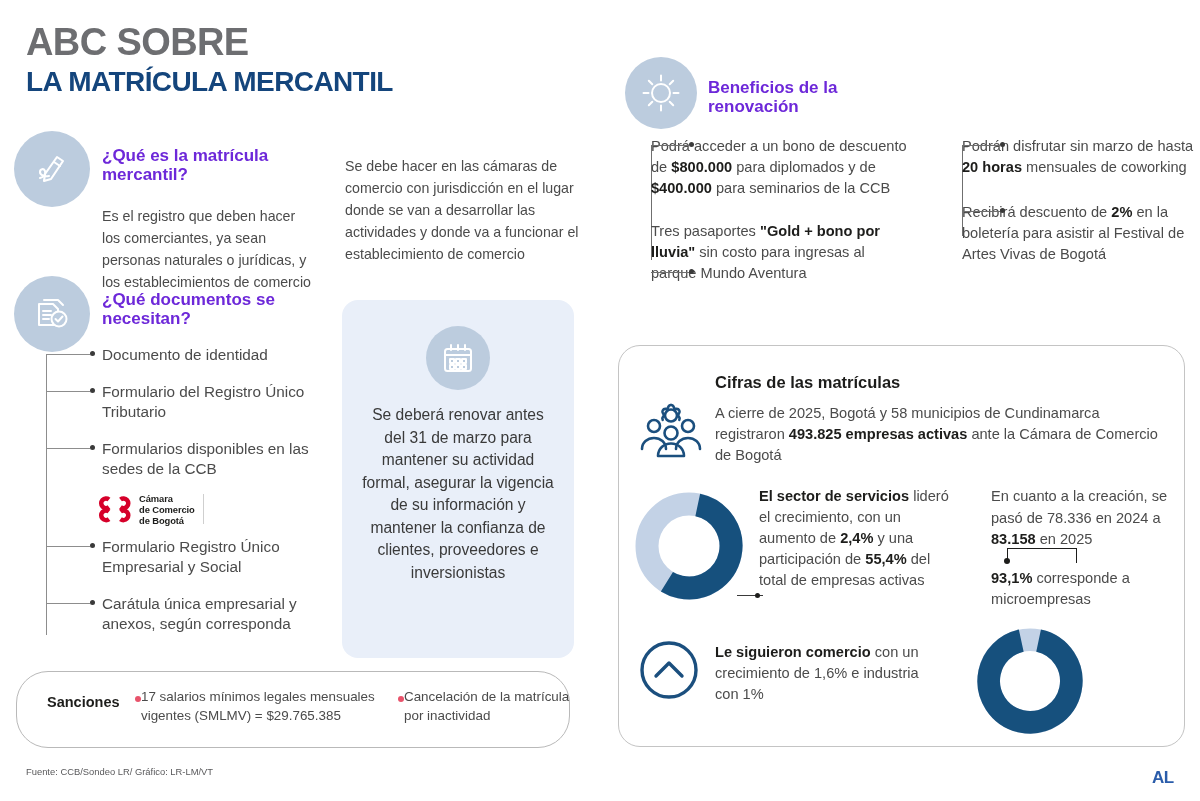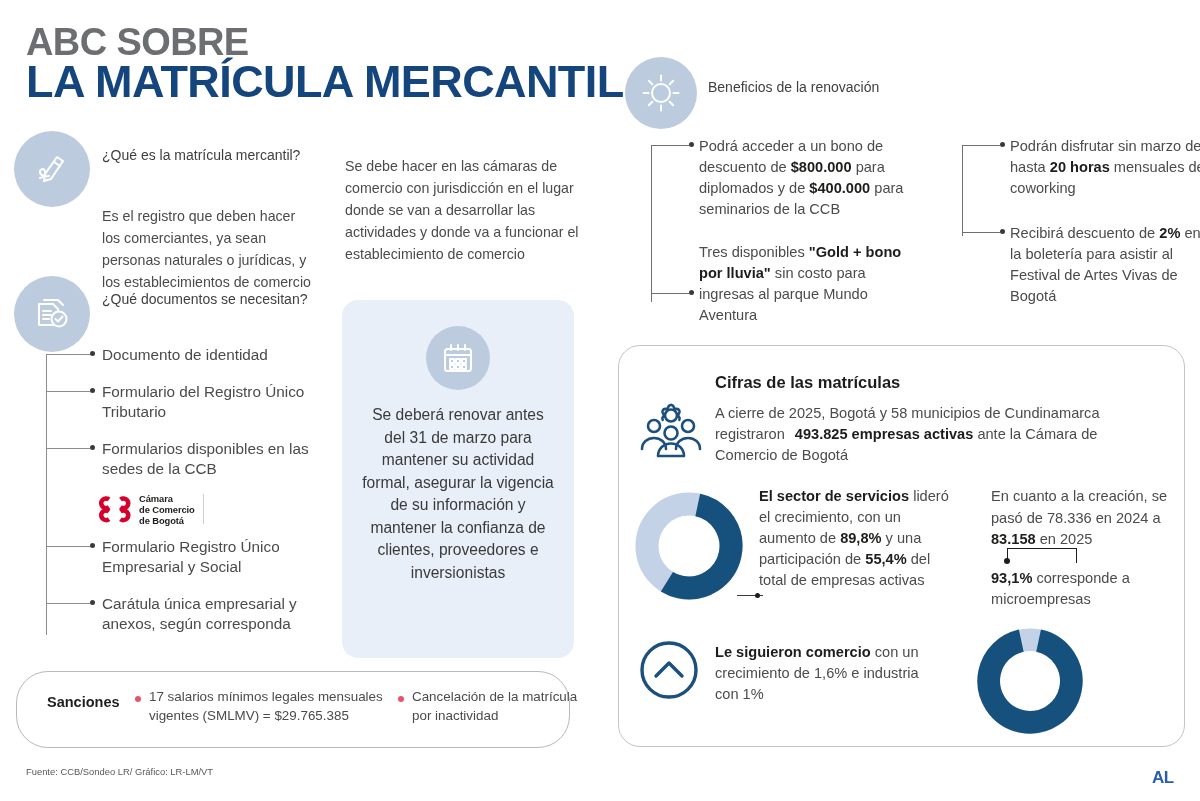--- a/index.html
+++ b/index.html
@@ -13,34 +13,34 @@
   }
   .page{position:relative;width:1200px;height:801px;}
 
   
   .hdr{position:absolute;left:26px;top:22px;}
   .hdr .l1{
     font-size:38px;font-weight:bold;letter-spacing:-0.6px;
     color:#6d6e71;line-height:40px;
   }
   .hdr .l2{
-    font-size:45px;font-weight:bold;letter-spacing:-0.6px;
+    font-size:28px;font-weight:bold;letter-spacing:-0.6px;
     color:#14457c;line-height:40px;
   }
 
   
   .circ-icon{
     border-radius:50%;
     background:#bcccde;
     display:flex;align-items:center;justify-content:center;
     position:absolute;
   }
   .sect-title{
-    font-weight:normal;color:#404040;
-    font-size:14px;line-height:19px;
+    font-weight:bold;color:#6d28d9;
+    font-size:17px;line-height:19px;
   }
   .body-txt{
     font-size:14.2px;line-height:22px;color:#4b4b4b;
   }
 
   
   #q1-icon{left:14px;top:131px;width:76px;height:76px;}
   #q1-title{position:absolute;left:102px;top:146px;width:215px;}
   #q1-body{position:absolute;left:102px;top:205px;width:215px;}
 
@@ -82,49 +82,49 @@
     font-size:15.6px;line-height:22.5px;color:#3a3a3a;}
 
   
   #sanciones{
     position:absolute;left:16px;top:671px;width:552px;height:75px;
     border:1px solid #b9b9b9;border-radius:32px;
   }
   #sanc-label{position:absolute;left:30px;top:22px;font-weight:bold;font-size:14.5px;color:#1d1d1b;}
   .sanc-item{position:absolute;display:flex;}
   .sanc-item .rdot{width:6px;height:6px;border-radius:50%;background:#e8536b;margin-top:8px;flex:0 0 6px;}
-  .sanc-item .stxt{font-size:13.4px;line-height:18.5px;color:#4b4b4b;margin-left:8px;}
+  .sanc-item .stxt{font-size:13.4px;line-height:18.5px;color:#4b4b4b;}
   #sanc-1{left:118px;top:16px;width:250px;}
   #sanc-2{left:381px;top:16px;width:180px;}
 
   #fuente{position:absolute;left:26px;top:766px;font-size:9.4px;color:#59595b;}
   #al-logo{position:absolute;left:1152px;top:768px;font-size:17px;font-weight:bold;color:#2a5caa;letter-spacing:-0.5px;}
 
   
   #ben-icon{left:625px;top:57px;width:72px;height:72px;}
   #ben-title{position:absolute;left:708px;top:78px;width:200px;}
 
   #ben-tree-l{position:absolute;left:651px;top:136px;width:260px;}
   #ben-tree-r{position:absolute;left:962px;top:136px;width:245px;}
-  .btree-row{position:relative;padding-left:48px;margin-bottom:18px;}
+  .btree-row{position:relative;margin-bottom:18px;}
   .btree-row .lead{position:absolute;left:0;top:9px;width:38px;height:1px;background:#6f6f6f;}
   .btree-row .dot{position:absolute;left:38px;top:6px;width:5px;height:5px;border-radius:50%;background:#3a3a3a;}
   .btree-row .txt{font-size:14.6px;line-height:21px;color:#4b4b4b;}
   .btree-row .txt b{color:#1d1d1b;}
   .btree .spine{position:absolute;left:0;top:10px;bottom:42px;width:1px;background:#6f6f6f;}
 
   
   #figs-card{
     position:absolute;left:618px;top:345px;width:565px;height:400px;
     border:1px solid #c4c4c4;border-radius:22px;background:#fff;
   }
   #figs-title{position:absolute;left:96px;top:27px;font-weight:bold;font-size:16.5px;color:#1d1d1b;}
   #figs-icon{position:absolute;left:16px;top:53px;width:72px;height:62px;}
   #figs-lead{position:absolute;left:96px;top:57px;width:445px;font-size:14.6px;line-height:21px;color:#4b4b4b;}
-  #figs-lead b{color:#1d1d1b;margin-left:6px;}
+  #figs-lead b{color:#1d1d1b;}
 
   #donut1{position:absolute;left:10px;top:140px;width:120px;height:120px;}
   #serv-txt{position:absolute;left:140px;top:140px;width:200px;font-size:14.6px;line-height:21px;color:#4b4b4b;}
   #serv-txt b{color:#1d1d1b;}
   #serv-conn{position:absolute;left:118px;top:249px;width:26px;height:1px;background:#3a3a3a;}
   #serv-dot{position:absolute;left:136px;top:247px;width:5px;height:5px;border-radius:50%;background:#1d1d1b;}
 
   #creacion-txt{position:absolute;left:372px;top:140px;width:190px;font-size:14.6px;line-height:21.5px;color:#4b4b4b;}
   #creacion-txt b{color:#1d1d1b;}
   #micro-txt{position:absolute;left:372px;top:222px;width:180px;font-size:14.6px;line-height:21px;color:#4b4b4b;}
@@ -262,21 +262,21 @@
   <div class="btree" id="ben-tree-l">
     <div class="spine"></div>
     <div class="btree-row" style="margin-bottom:22px">
       <span class="lead"></span>
       <span class="dot"></span>
       <span class="txt"><span>Podrá acceder a un bono de descuento de </span><b>$800.000</b><span> para diplomados y de </span><b>$400.000</b><span> para seminarios de la CCB</span></span>
     </div>
     <div class="btree-row">
       <span class="lead" style="top:51px"></span>
       <span class="dot" style="top:48px"></span>
-      <span class="txt"><span>Tres disponibles </span><b>"Gold + bono por lluvia"</b><span> sin costo para ingresas al parque Mundo Aventura</span></span>
+      <span class="txt"><span>Tres pasaportes </span><b>"Gold + bono por lluvia"</b><span> sin costo para ingresas al parque Mundo Aventura</span></span>
     </div>
   </div>
 
   <div class="btree" id="ben-tree-r">
     <div class="spine" style="bottom:auto;height:90px"></div>
     <div class="btree-row" style="margin-bottom:24px">
       <span class="lead"></span>
       <span class="dot"></span>
       <span class="txt"><span>Podrán disfrutar sin marzo de hasta </span><b>20 horas</b><span> mensuales de coworking</span></span>
     </div>
@@ -303,21 +303,21 @@
         <path d="M23 57c0-7.2 5.8-12.5 13-12.5S49 49.8 49 57z"></path>
       </svg>
     </div>
 
     <div id="figs-lead"><span>A cierre de 2025, Bogotá y 58 municipios de Cundinamarca registraron </span><b>493.825 empresas activas</b><span> ante la Cámara de Comercio de Bogotá</span></div>
 
     <svg id="donut1" viewBox="0 0 120 120">
       <circle cx="60" cy="60" r="42" fill="none" stroke="#c3d2e6" stroke-width="23"></circle>
       <circle cx="60" cy="60" r="42" fill="none" stroke="#16507d" stroke-width="23" stroke-dasharray="146.2 117.7" transform="rotate(-78 60 60)"></circle>
     </svg>
-    <div id="serv-txt"><b>El sector de servicios</b><span> lideró el crecimiento, con un aumento de </span><b>89,8%</b><span> y una participación de </span><b>55,4%</b><span> del total de empresas activas</span></div>
+    <div id="serv-txt"><b>El sector de servicios</b><span> lideró el crecimiento, con un aumento de </span><b>2,4%</b><span> y una participación de </span><b>55,4%</b><span> del total de empresas activas</span></div>
     <span id="serv-conn"></span>
     <span id="serv-dot"></span>
 
     <div id="creacion-txt"><span>En cuanto a la creación, se pasó de 78.336 en 2024 a </span><b>83.158</b><span> en 2025</span></div>
     <span id="micro-conn"></span>
     <span id="micro-dot"></span>
     <div id="micro-txt"><b>93,1%</b><span> corresponde a microempresas</span></div>
 
     <svg id="chev-icon" viewBox="0 0 64 64">
       <circle cx="32" cy="32" r="27" fill="none" stroke="#1b4f7e" stroke-width="3.4"></circle>

